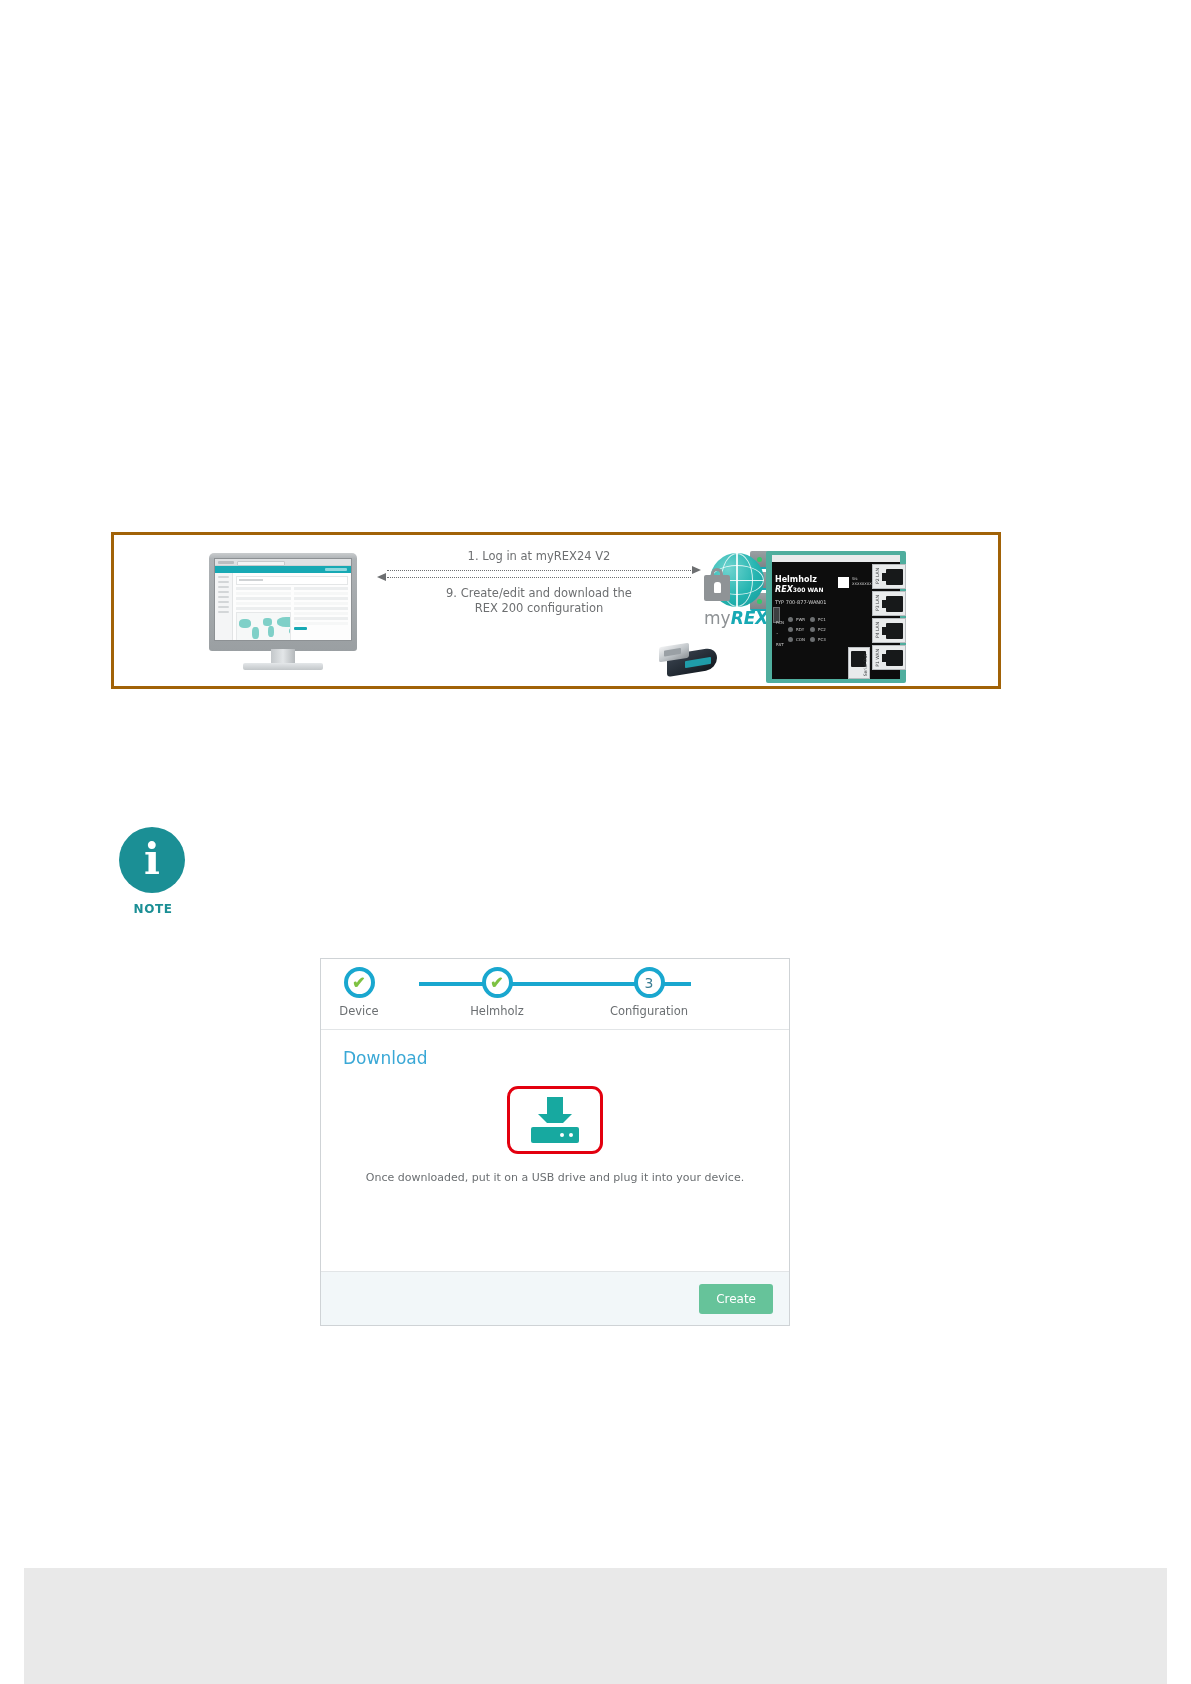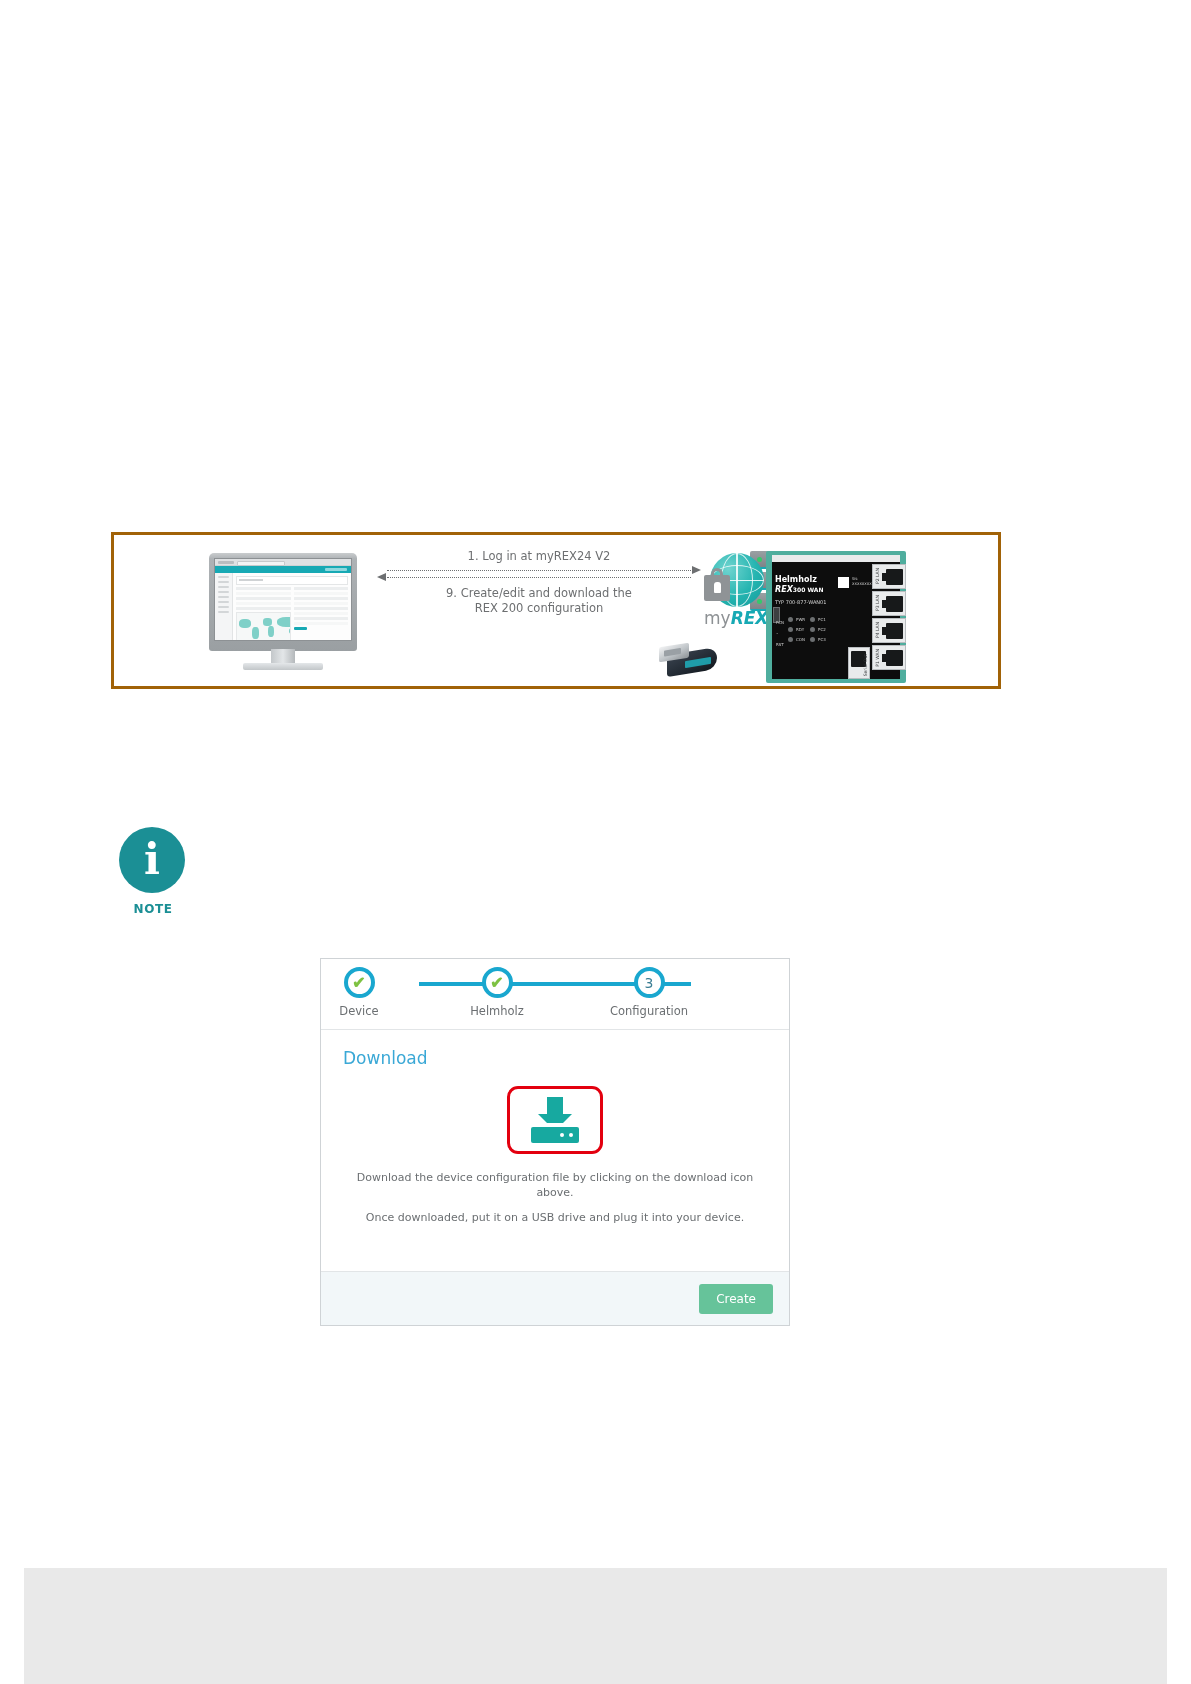--- a/index.html
+++ b/index.html
@@ -478,21 +478,20 @@
           <div class="dl-icon">
             <span class="dl-stem"></span>
             <span class="dl-head"></span>
             <span class="dl-notch"></span>
             <span class="dl-tray"></span>
           </div>
         </div>
       </div>
 
       <div class="dl-text">
-        <p>Download the device configuration file by clicking on the download icon above.</p>
         <p>Once downloaded, put it on a USB drive and plug it into your device.</p>
       </div>
     </div>
 
     <div class="wz-foot">
       <button class="btn-finish">Create</button>
     </div>
   </div>
 
   <div class="footer-band"></div>

